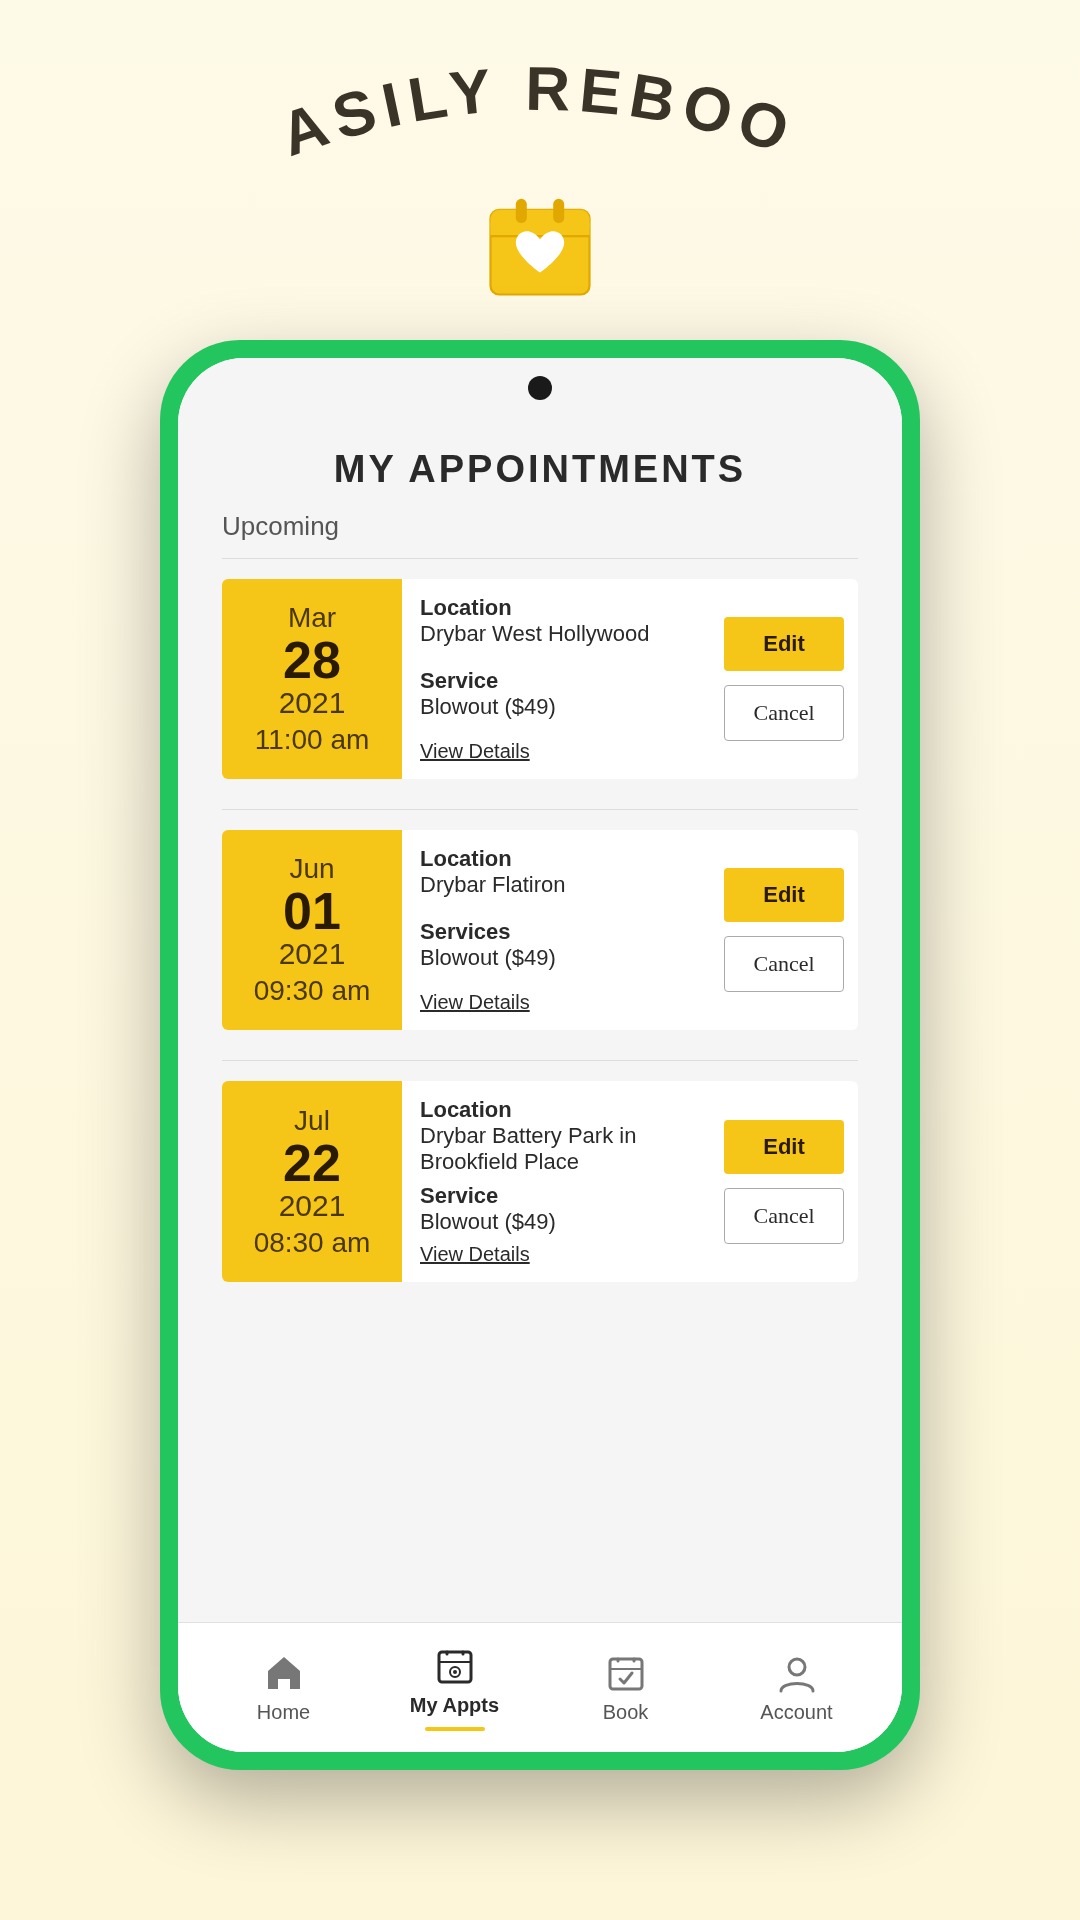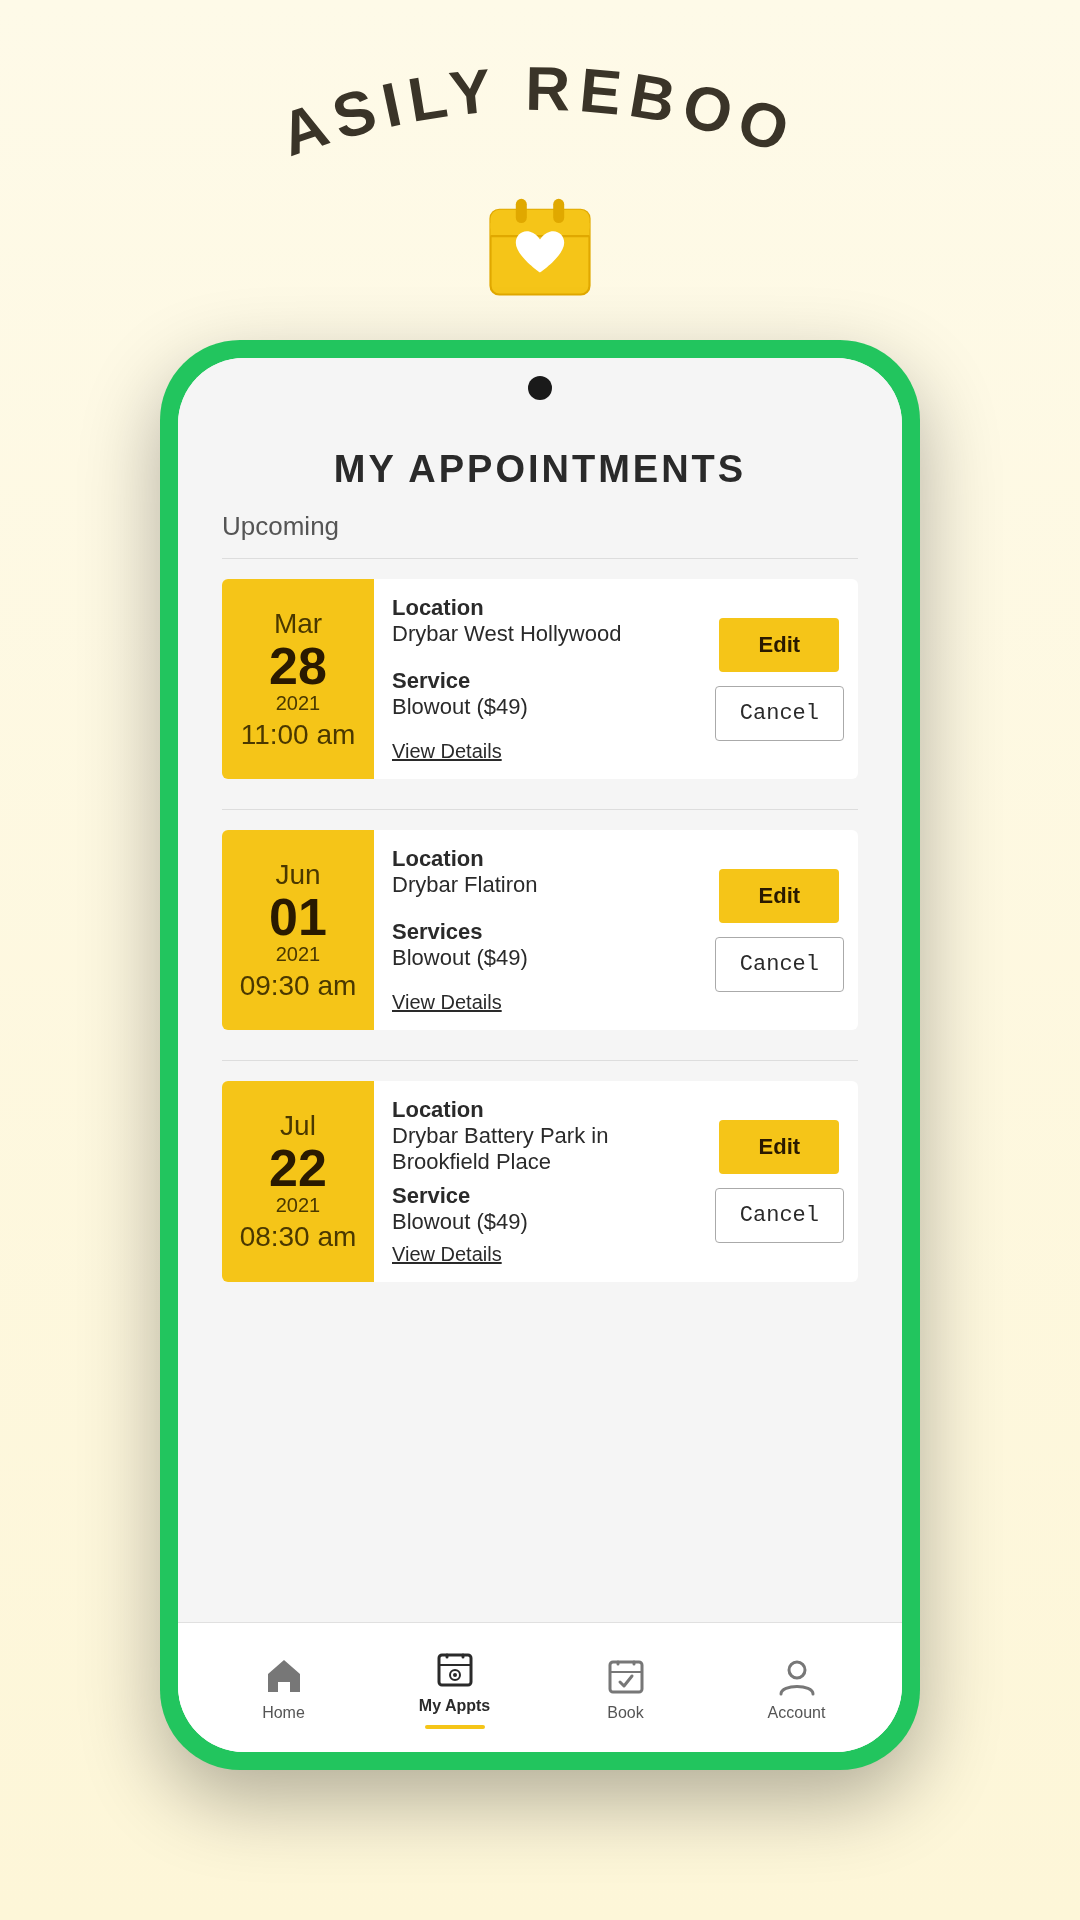--- a/index.html
+++ b/index.html
@@ -121,21 +121,21 @@
       display: flex;
       flex-direction: row;
       margin-bottom: 30px;
       background: #fff;
       border-radius: 6px;
       overflow: hidden;
       min-height: 200px;
     }
 
     .appt-date-block {
-      width: 152px;
+      width: 180px;
       flex-shrink: 0;
       background: #f5c518;
       display: flex;
       flex-direction: column;
       align-items: center;
       justify-content: center;
       padding: 20px 10px;
     }
 
     .date-month {
@@ -147,21 +147,21 @@
 
     .date-day {
       font-size: 52px;
       font-weight: 900;
       color: #2a1a00;
       font-family: 'Arial Black', sans-serif;
       line-height: 1;
     }
 
     .date-year {
-      font-size: 20px;
+      font-size: 30px;
       color: #4a3800;
       font-family: Arial, sans-serif;
       text-align: center;
     }
 
     .date-time {
       font-size: 28px;
       color: #4a3800;
       font-family: Arial, sans-serif;
       margin-top: 4px;
@@ -213,21 +213,21 @@
       cursor: pointer;
       border-radius: 4px;
       min-width: 120px;
     }
 
     .btn-cancel {
       background: #fff;
       border: 1.5px solid #aaa;
       padding: 14px 24px;
       font-size: 22px;
-      font-family: Liberation Mono, monospace;
+      font-family: Liberation Serif, serif;
       color: #2a2a2a;
       cursor: pointer;
       border-radius: 4px;
       min-width: 120px;
     }
 
     .view-details {
       font-size: 20px;
       color: #2a2a2a;
       text-decoration: underline;
@@ -260,21 +260,21 @@
       cursor: pointer;
       flex: 1;
     }
 
     .nav-icon {
       width: 44px;
       height: 44px;
     }
 
     .nav-label {
-      font-size: 16px;
+      font-size: 20px;
       font-family: Arial, sans-serif;
       color: #555;
     }
 
     .nav-label.active {
       color: #2a2a2a;
       font-weight: bold;
     }
 
     .nav-active-bar {

